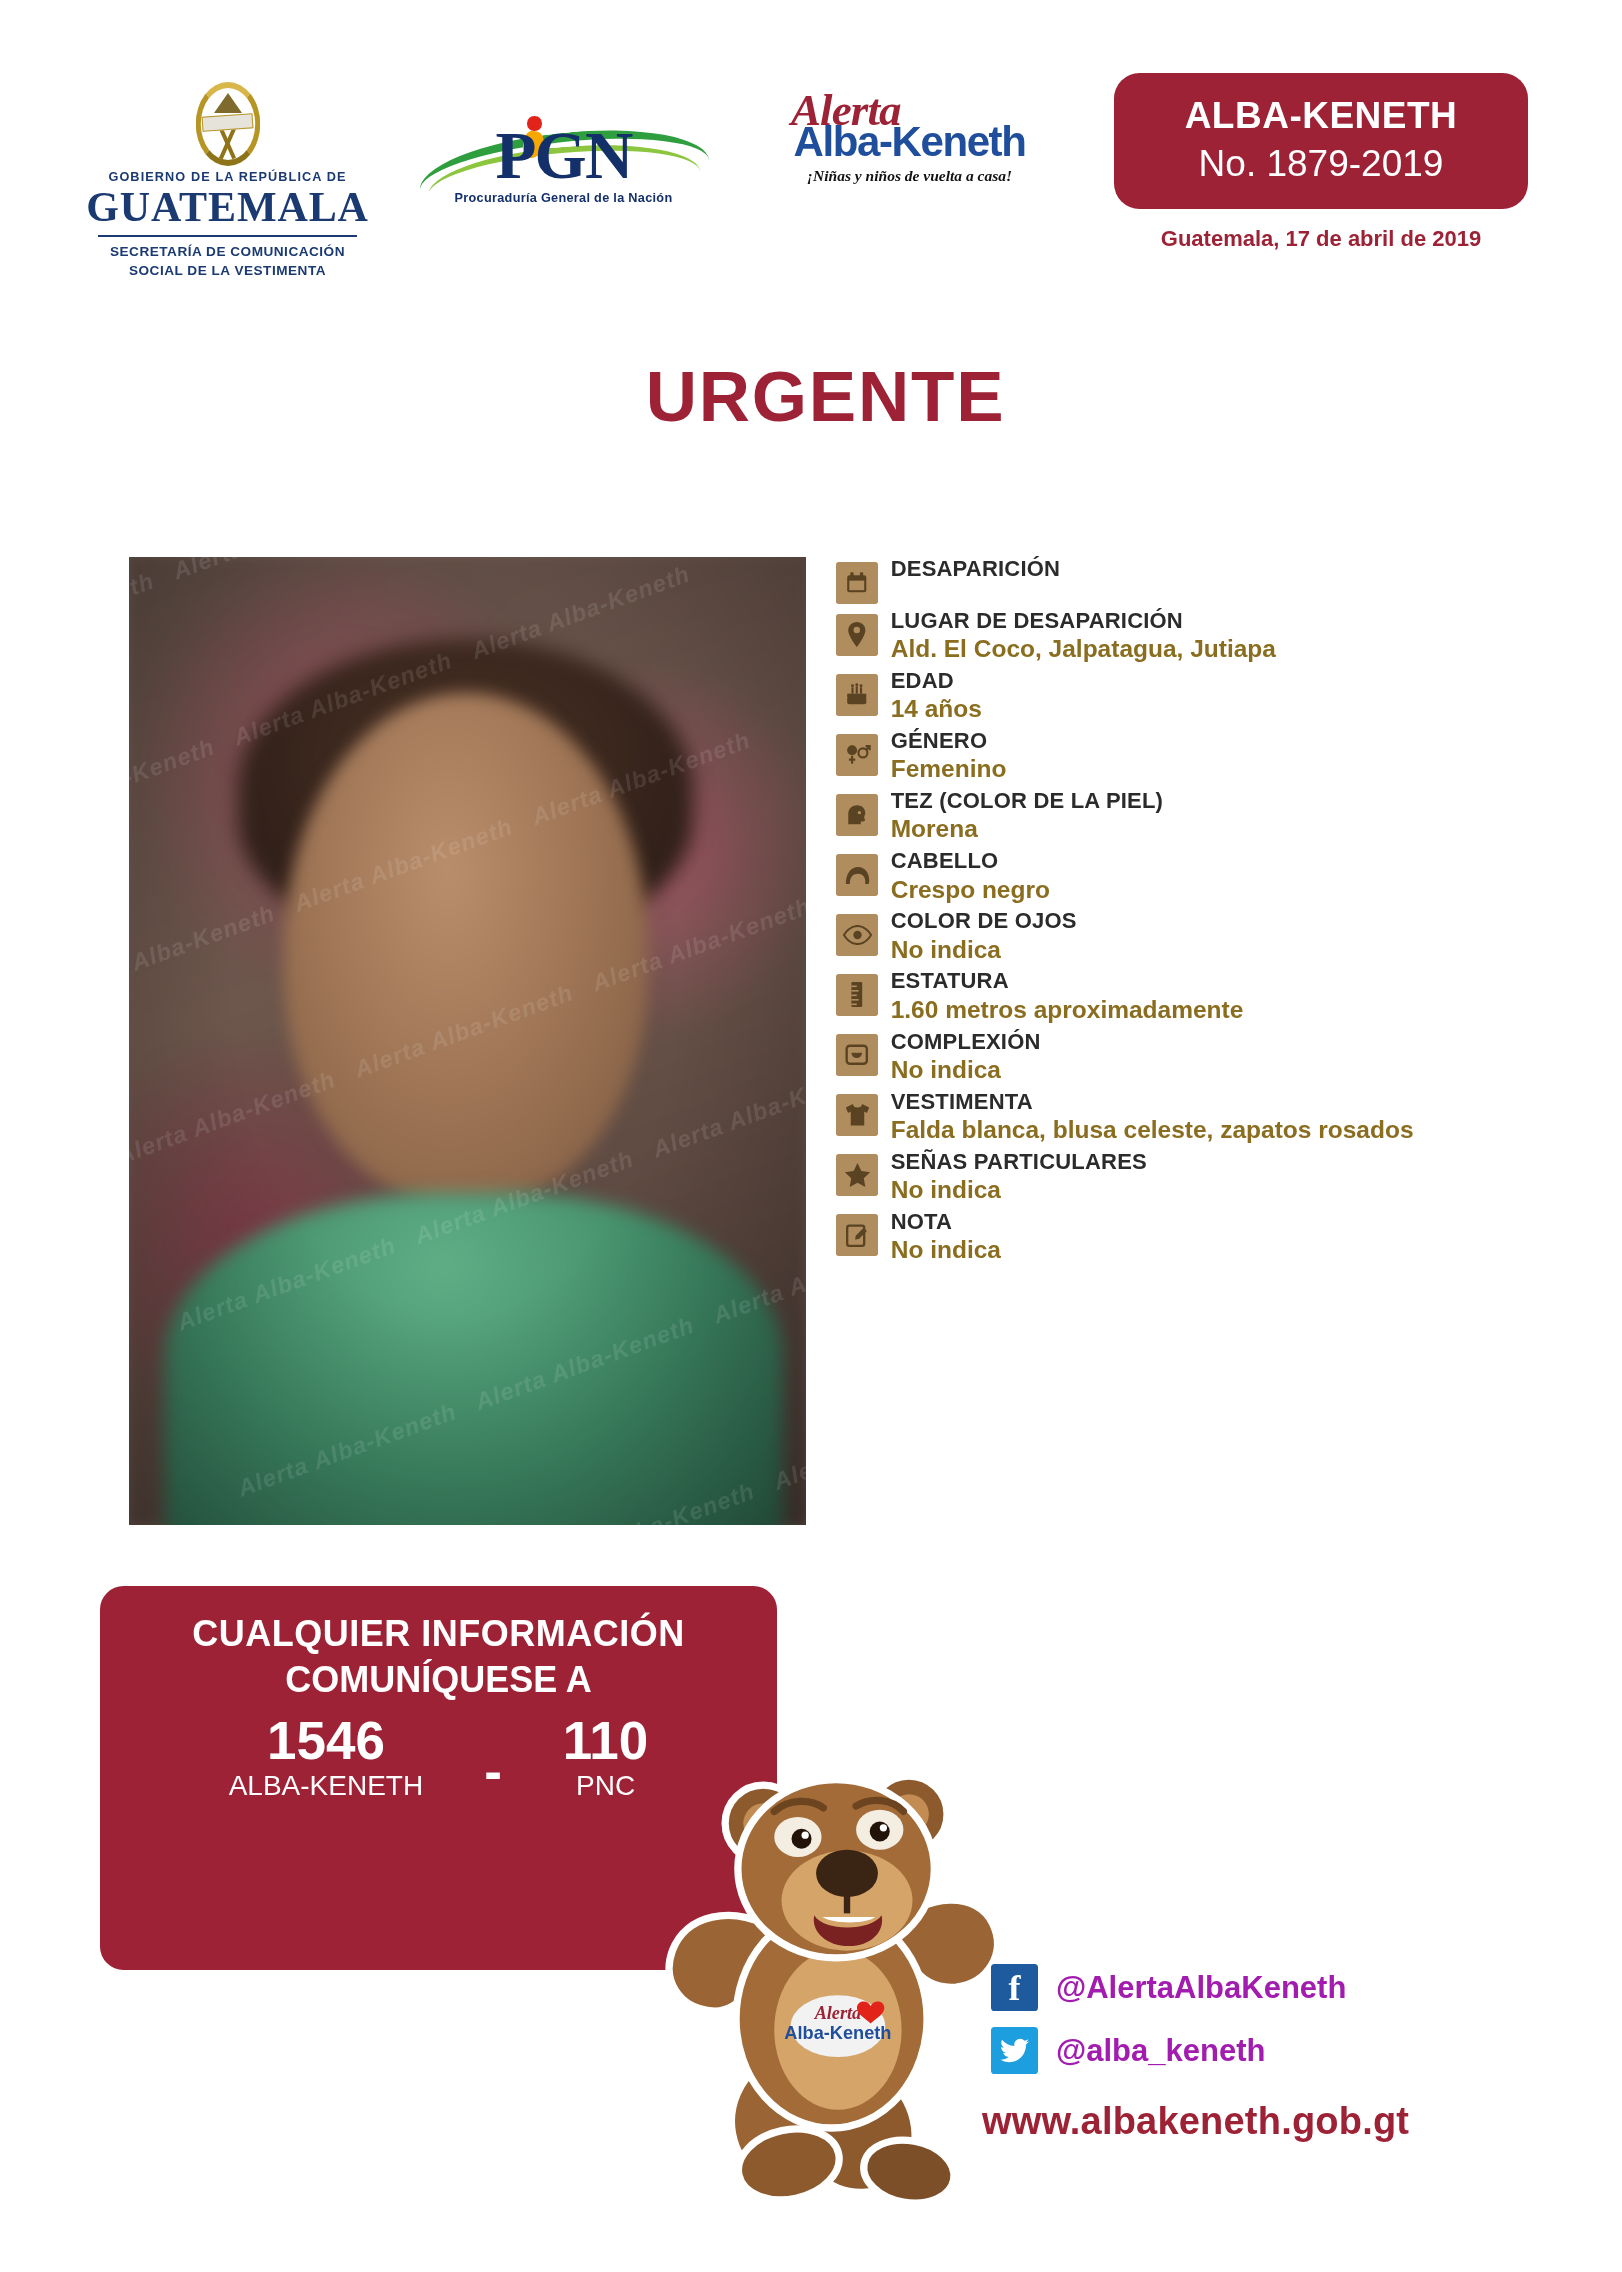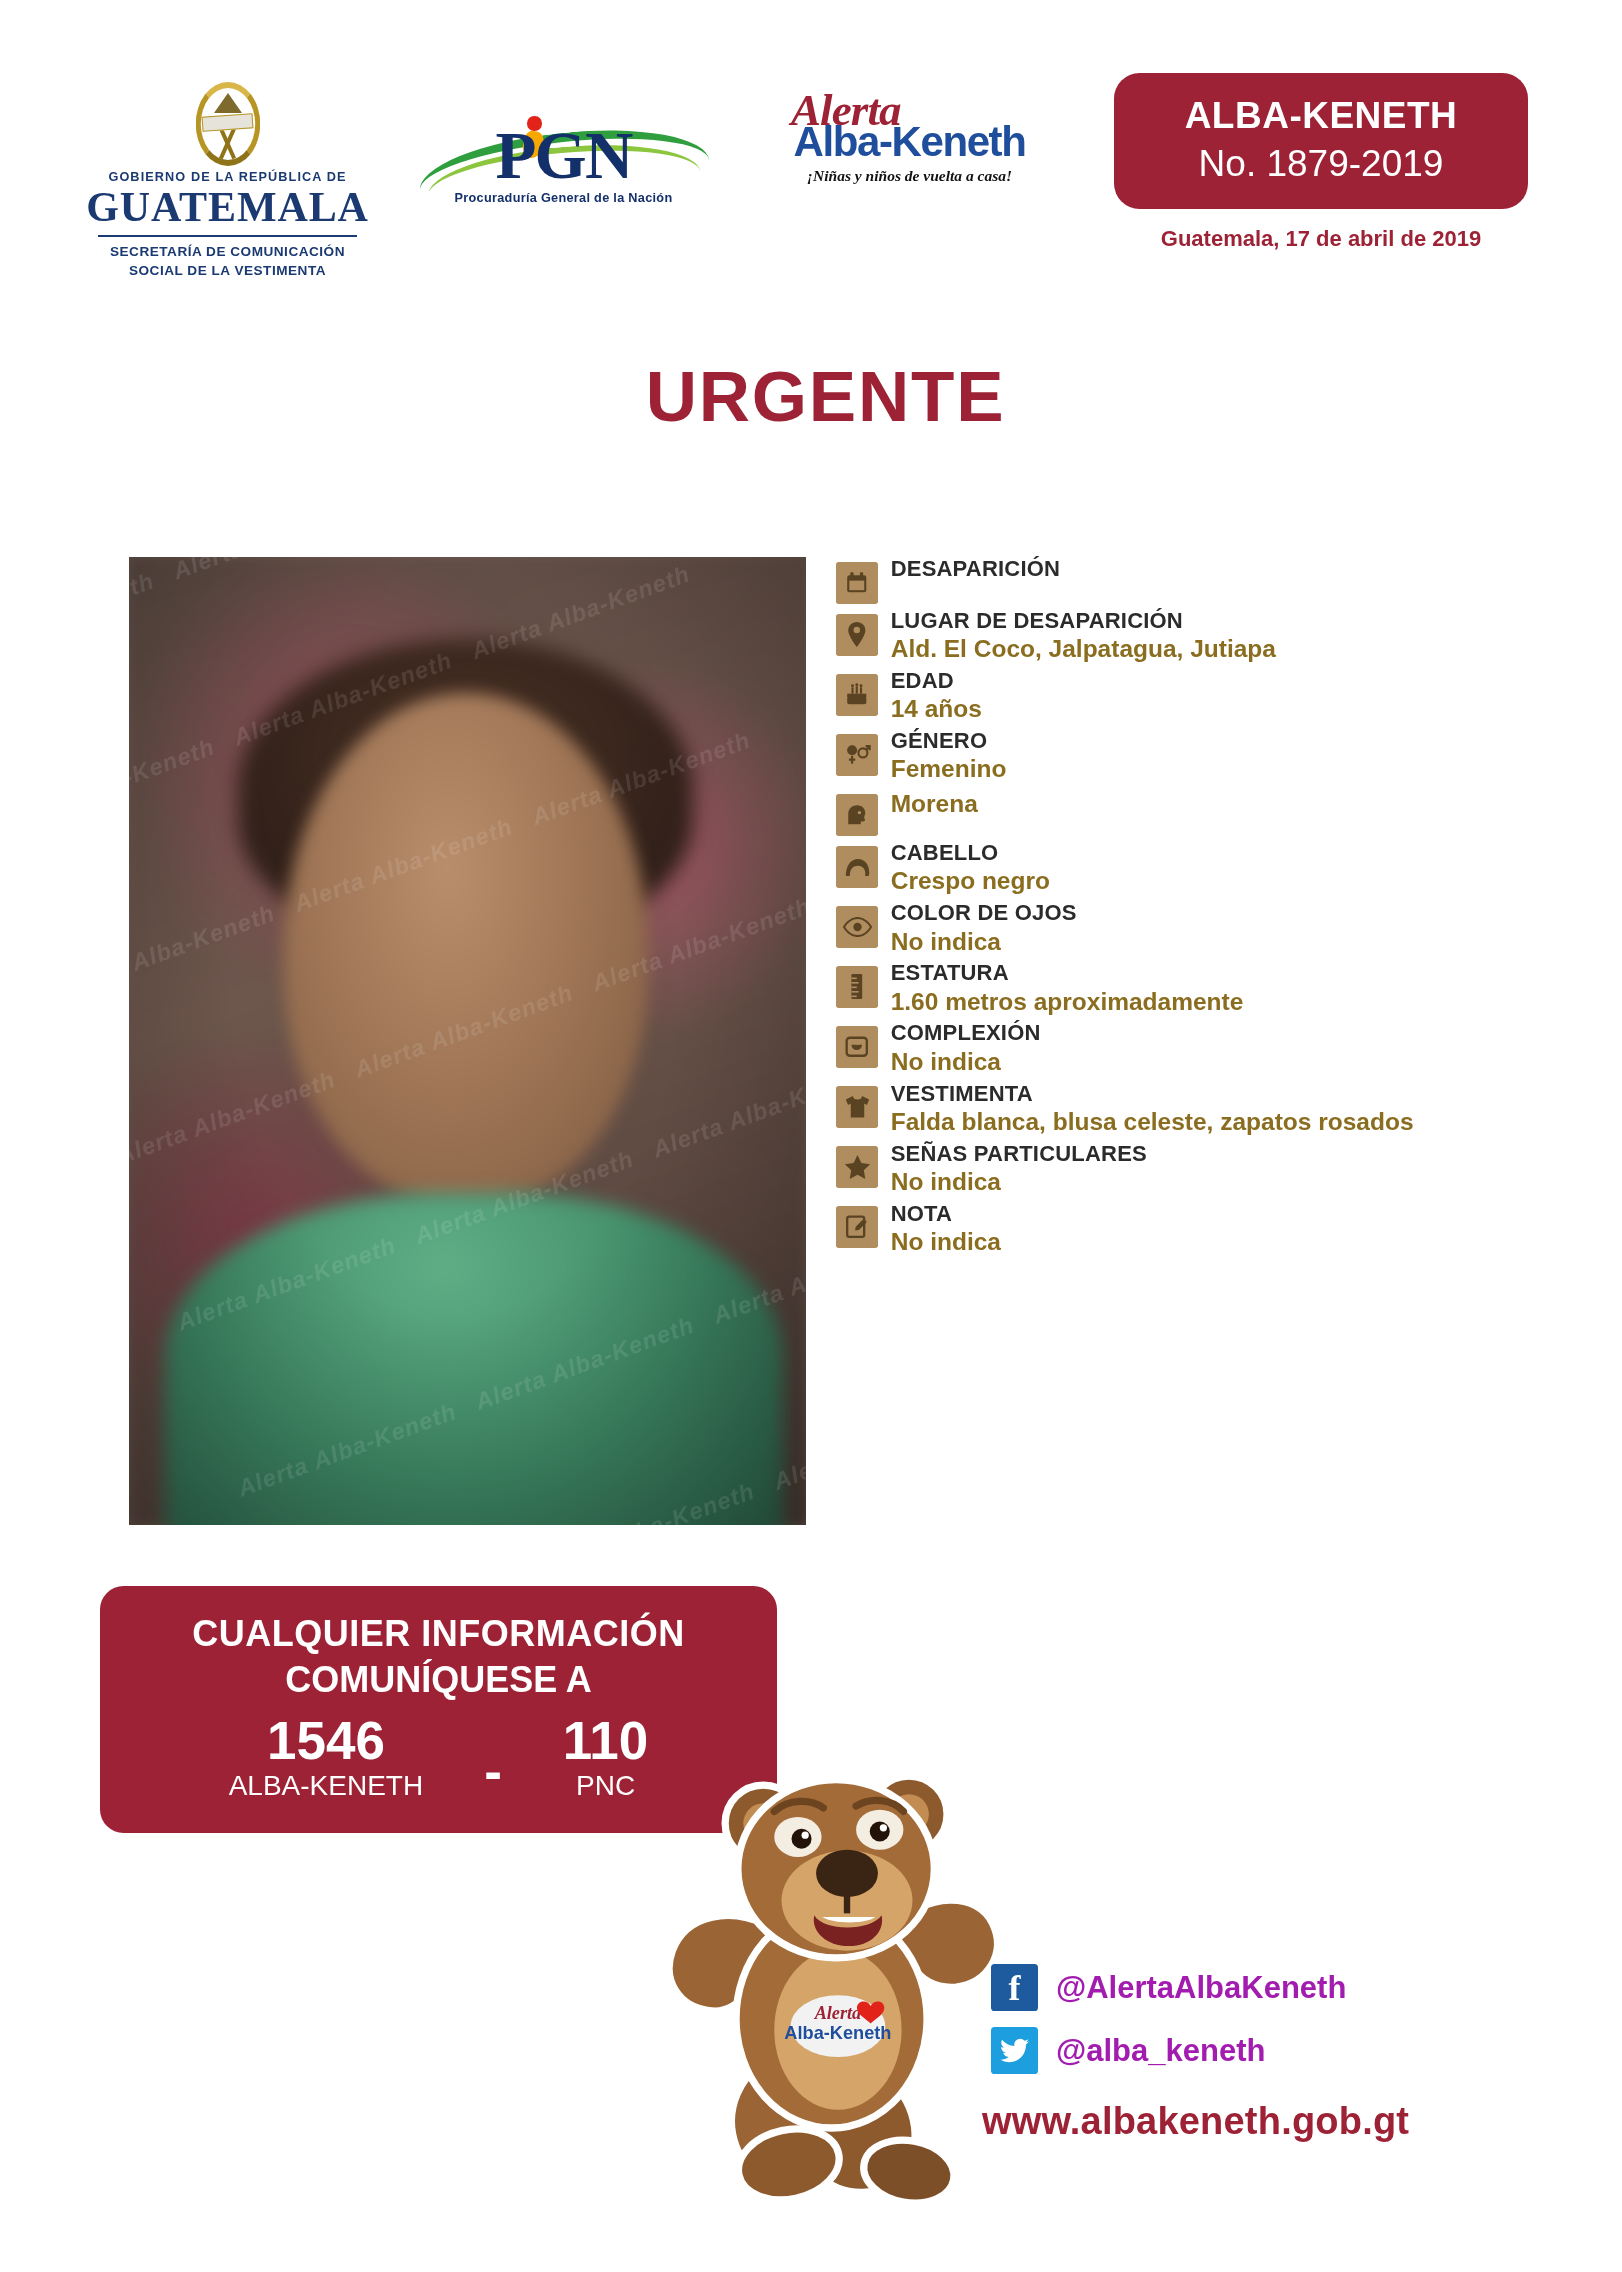--- a/index.html
+++ b/index.html
@@ -354,21 +354,21 @@
     font-weight: bold;
     color: #8a6d1f;
     line-height: 1.2;
     margin-top: 0.9px;
   }
 
   
   .contact {
     position: absolute;
     left: 100px; top: 1586px;
-    width: 677px; height: 247px;
+    width: 677px; height: 384px;
     background: #9d2235;
     border-radius: 23.6px;
     color: #fff;
     text-align: center;
     padding-top: 27px;
   }
   .contact-l1 {
     font-size: 36px;
     font-weight: bold;
     letter-spacing: 0.5px;
@@ -563,20 +563,21 @@
     </div>
 
     <div class="row">
       <div class="ic">
         <svg width="25.5" height="25.5" viewBox="0 0 24 24">
           <path d="M4 21V11C4 6 8 3 12.5 3 17 3 20 6.5 20 10c0 2-1 3-1 4.5 0 1 .8 1.3.8 2.2 0 1-.8 1.6-2 1.6h-2v2.7z" fill="#5a4322"></path>
           <circle cx="14.5" cy="10" r="1.6" fill="#b08d5f"></circle>
         </svg>
       </div>
       <div class="rtext">
+        <div class="lab">TEZ (COLOR DE LA PIEL)</div>
         <div class="val">Morena</div>
       </div>
     </div>
 
     <div class="row">
       <div class="ic">
         <svg width="27" height="22" viewBox="0 0 30 24">
           <path d="M2 22C2 10 8 3 15.5 3 23 3 28 9 28 18c0 2-.5 4-.5 4h-4s1-6-2-9c-2.6-2.6-7-3-10-1.5C8 13 6.5 17 6.5 22z" fill="#5a4322"></path>
         </svg>
       </div>

